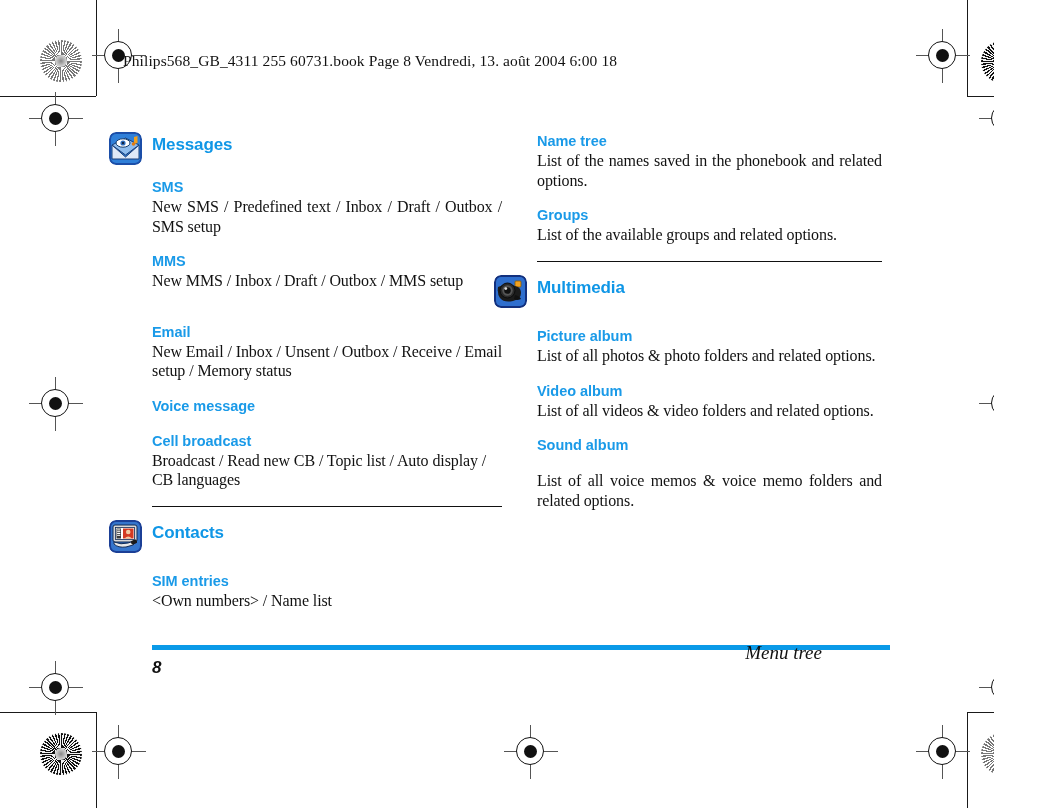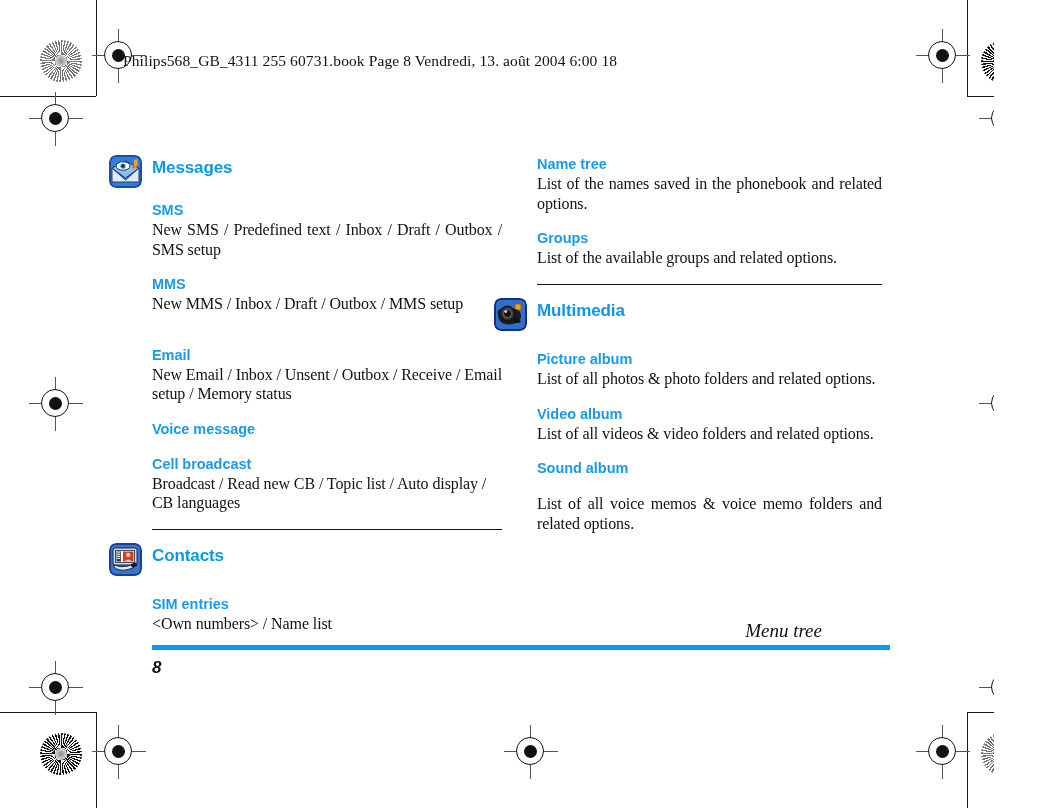--- a/index.html
+++ b/index.html
@@ -86,21 +86,21 @@
     font-family: "Liberation Serif", serif;
     font-size: 15.5px;
     color: #111;
     white-space: nowrap;
     letter-spacing: 0.1px;
   }
 
   
   .col {
     position: absolute;
-    top: 155px;
+    top: 132px;
   }
   .col-left  { left: 152px; width: 350px; }
   .col-right { left: 537px; width: 345px; }
 
   .section-head {
     position: relative;
     min-height: 34px;
     margin-bottom: 12px;
   }
   .sec-icon {
@@ -163,21 +163,21 @@
     top: 658px;
     font-family: "Liberation Sans", sans-serif;
     font-style: italic;
     font-weight: bold;
     font-size: 17px;
     color: #111;
   }
   .footer-label {
     position: absolute;
     right: 172px;
-    top: 620px;
+    top: 642px;
     font-family: "Liberation Serif", serif;
     font-style: italic;
     font-size: 19px;
     color: #111;
   }
 </style>
 </head>
 <body>
 
 <div id="page">

